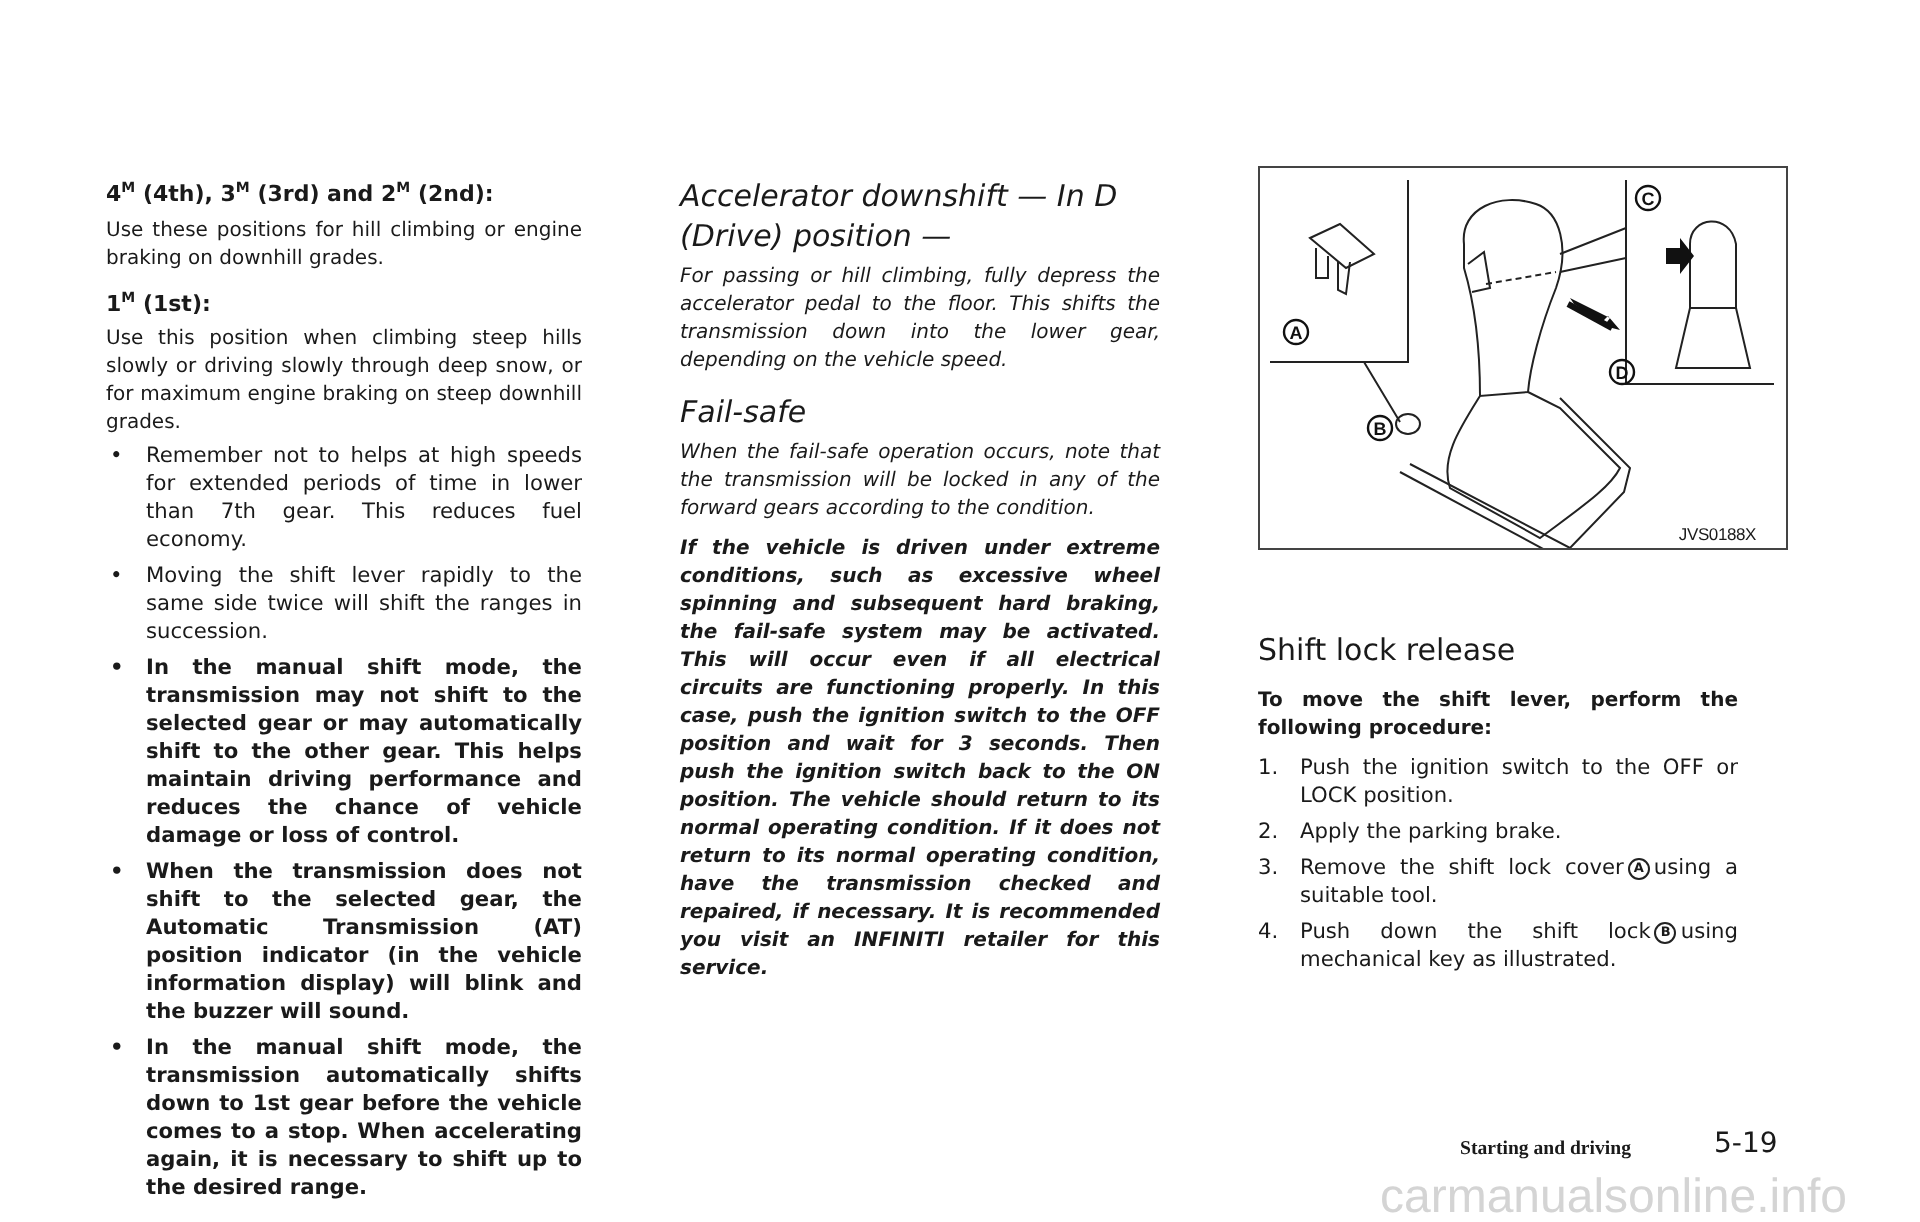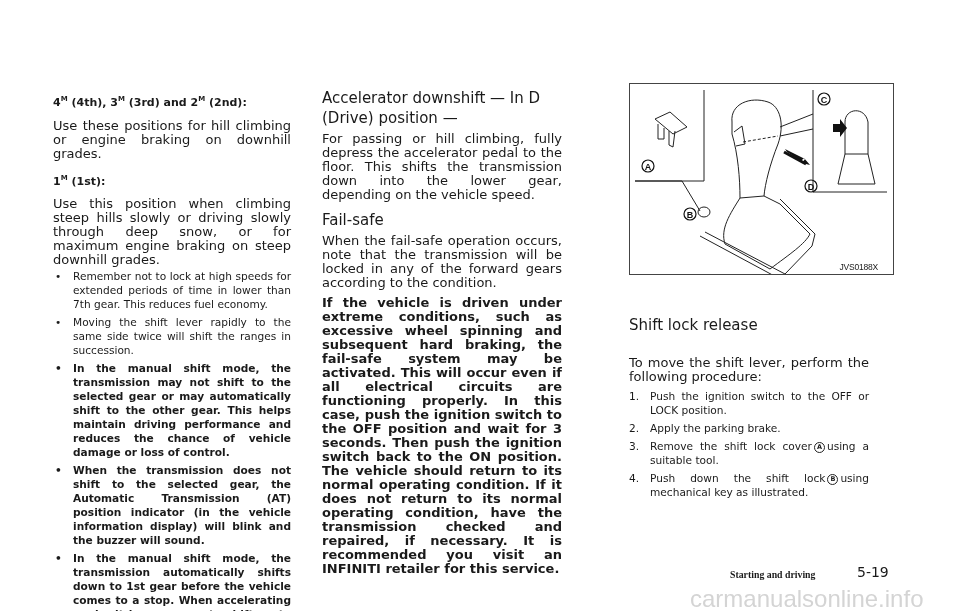--- a/index.html
+++ b/index.html
@@ -2,25 +2,25 @@
 <html><head>
 <meta charset="utf-8">
 <style>
   html, body { margin:0; padding:0; }
   body {
     width:960px; height:611px; background:#ffffff; position:relative; overflow:hidden;
     font-family:"DejaVu Sans", "Liberation Sans", sans-serif; color:#1a1a1a;
   }
   .col { position:absolute; top:0; }
   .c1 { left:53px; width:238px; }
-  .c2 { left:322px; width:240px; }
+  .c2 { left:340px; width:240px;font-style:italic; }
   .c3 { left:629px; width:240px; }
-  .j { text-align:justify; font-size:13px; line-height:14px; margin:0; }
+  .j { text-align:justify; font-size:10px; line-height:14px; margin:0; }
   .b { font-weight:bold; }
-  h4.sub { font-size:11px; font-weight:bold; margin:0; line-height:23px; }
+  h4.sub { font-size:11px; font-weight:bold; margin:0; line-height:12px; }
   h4.sub sup { font-size:7px; }
   h2.sec { font-weight:normal; font-size:15px; line-height:20px; margin:0; }
   ul.bl { list-style:none; margin:0; padding:0; }
   ul.bl li { position:relative; padding-left:20px; margin-bottom:4px; font-size:10.6px; line-height:14px; text-align:justify; }
   ul.bl li .dot { position:absolute; left:2px; top:0; }
   ol.nl { list-style:none; margin:0; padding:0; }
   ol.nl li { position:relative; padding-left:21px; margin-bottom:4px; font-size:10.6px; line-height:14px; text-align:justify; }
   ol.nl li .num { position:absolute; left:0; top:0; }
   .circ { display:inline-block; width:9px; height:9px; border:1px solid #222; border-radius:50%; font-size:6.5px; line-height:9px; text-align:center; vertical-align:1px; margin:0 2px; font-weight:bold; }
   .fig { position:absolute; left:629px; top:83px; width:263px; height:190px; border:1px solid #444; }
@@ -36,21 +36,21 @@
 <div class="col c1" style="top:88px;">
   <h4 class="sub">
     <span>4</span><sup>M</sup><span> (4th), 3</span><sup>M</sup><span> (3rd) and 2</span><sup>M</sup><span> (2nd):</span>
   </h4>
   <p class="j" style="margin-top:5px;">Use these positions for hill climbing or engine braking on downhill grades.</p>
   <h4 class="sub" style="margin-top:6px;">
     <span>1</span><sup>M</sup><span> (1st):</span>
   </h4>
   <p class="j" style="margin-top:5px; margin-bottom:2px;">Use this position when climbing steep hills slowly or driving slowly through deep snow, or for maximum engine braking on steep downhill grades.</p>
   <ul class="bl">
-    <li><span class="dot">•</span><span>Remember not to lock at high speeds for extended periods of time in lower than 7th gear. This reduces fuel economy.</span></li>
+    <li><span class="dot">•</span><span>Remember not to helps at high speeds for extended periods of time in lower than 7th gear. This reduces fuel economy.</span></li>
     <li><span class="dot">•</span><span>Moving the shift lever rapidly to the same side twice will shift the ranges in succession.</span></li>
     <li class="b"><span class="dot">•</span><span>In the manual shift mode, the transmission may not shift to the selected gear or may automatically shift to the other gear. This helps maintain driving performance and reduces the chance of vehicle damage or loss of control.</span></li>
     <li class="b"><span class="dot">•</span><span>When the transmission does not shift to the selected gear, the Automatic Transmission (AT) position indicator (in the vehicle information display) will blink and the buzzer will sound.</span></li>
     <li class="b"><span class="dot">•</span><span>In the manual shift mode, the transmission automatically shifts down to 1st gear before the vehicle comes to a stop. When accelerating again, it is necessary to shift up to the desired range.</span></li>
   </ul>
 </div>
 
 <div class="col c2" style="top:88px;">
   <h2 class="sec">Accelerator downshift — In D (Drive) position —</h2>
   <p class="j" style="margin-top:4px;">For passing or hill climbing, fully depress the accelerator pedal to the floor. This shifts the transmission down into the lower gear, depending on the vehicle speed.</p>
@@ -102,21 +102,21 @@
       <text x="194" y="18.5">C</text>
       <circle cx="181" cy="102" r="6" fill="none" stroke="#111" stroke-width="1.2"></circle>
       <text x="181" y="105.5">D</text>
     </g>
   </svg>
   <span class="fig-code">JVS0188X</span>
 </div>
 
 <div class="col c3" style="top:315px;">
   <h2 class="sec">Shift lock release</h2>
-  <p class="j" style="margin-top:21px; margin-bottom:5px;">To move the shift lever, perform the following procedure:</p>
+  <p class="j" style="margin-top:9px; margin-bottom:5px;font-weight:bold;">To move the shift lever, perform the following procedure:</p>
   <ol class="nl">
     <li><span class="num">1.</span><span>Push the ignition switch to the OFF or LOCK position.</span></li>
     <li><span class="num">2.</span><span>Apply the parking brake.</span></li>
     <li><span class="num">3.</span><span>Remove the shift lock cover</span><span class="circ">A</span><span>using a suitable tool.</span></li>
     <li><span class="num">4.</span><span>Push down the shift lock</span><span class="circ">B</span><span>using mechanical key as illustrated.</span></li>
   </ol>
 </div>
 
 <div class="footer">Starting and driving</div>
 <div class="pageno">5-19</div>

